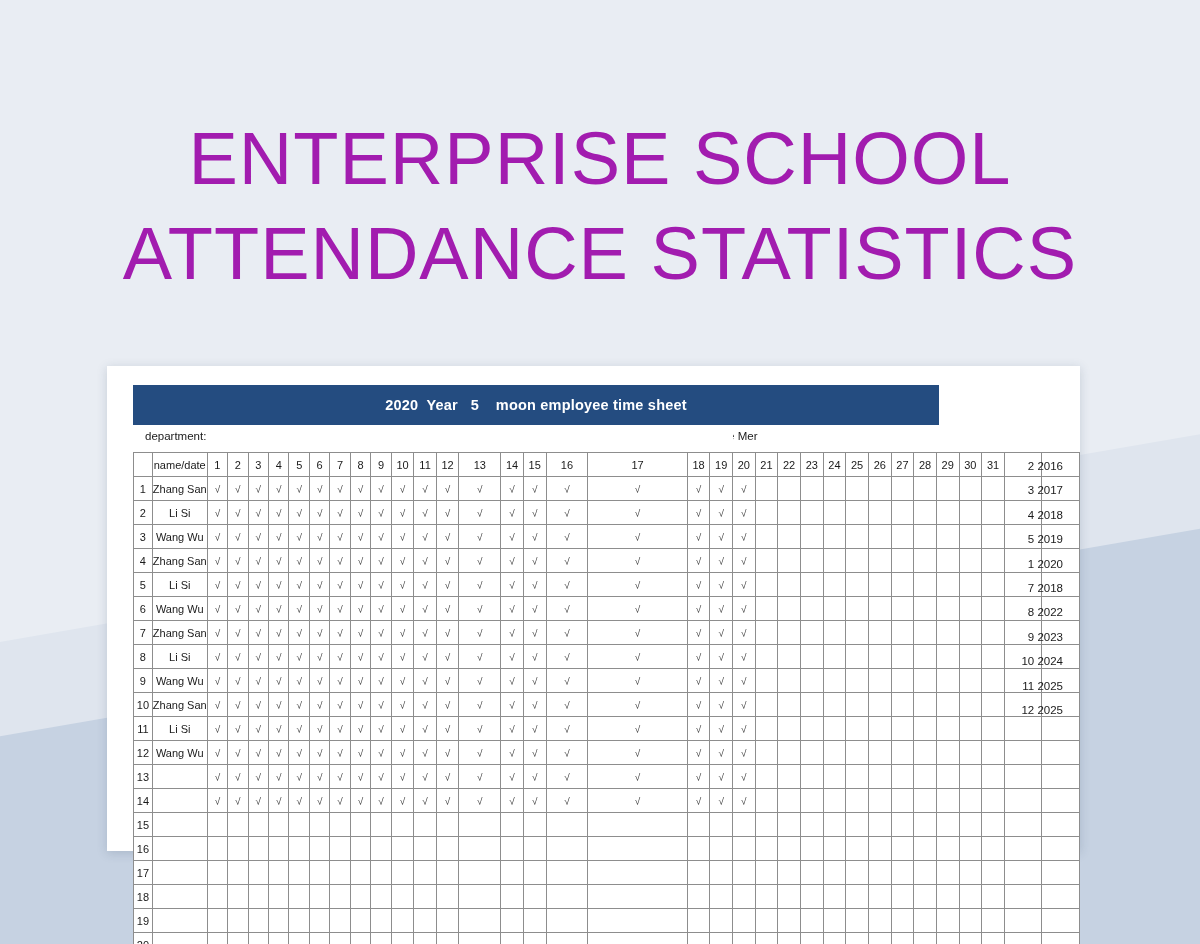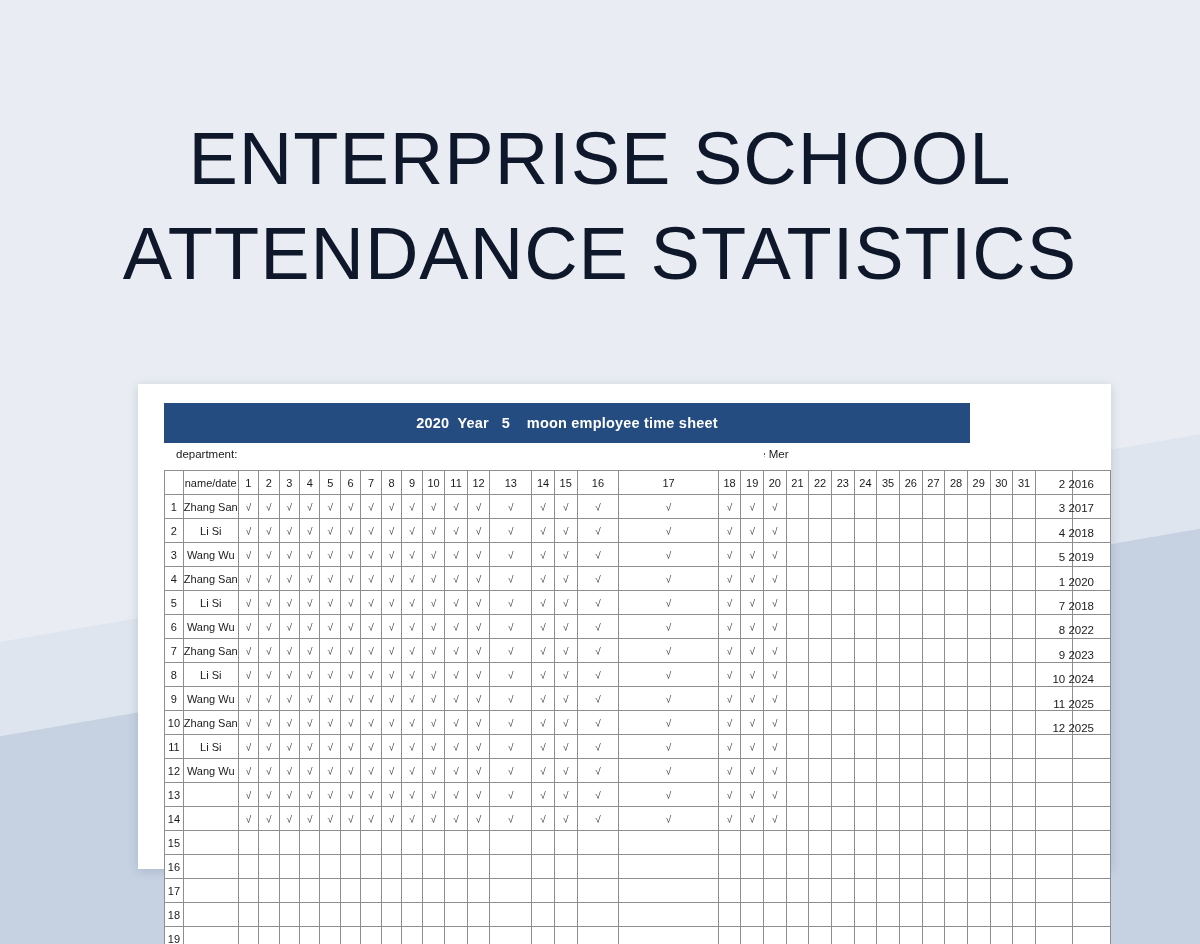--- a/index.html
+++ b/index.html
@@ -20,36 +20,35 @@
   }
   #bg-band-mid {
     position:absolute; left:0; right:0; top:0; bottom:0;
     background:#dfe5ee;
     clip-path: polygon(0 68%, 100% 46%, 100% 56%, 0 78%);
   }
   
   #heading {
     position:absolute; left:0; right:0; top:112px;
     text-align:center;
-    color:#0f172a;
+    color:#a21caf;
     font-size:74px;
     line-height:1.28;
     letter-spacing:1px;
     font-weight:400;
     white-space:pre-line;
     font-family:"Liberation Sans", sans-serif;
   }
   
   #sheet-card {
     position:absolute;
-    left:107px; top:384px;
+    left:107px; top:366px;
     width:973px; height:485px;
     background:#ffffff;
     box-shadow:0 2px 10px rgba(40,60,90,.18);
-    margin-left:31px;
   }
   #banner {
     position:absolute; left:26px; top:19px;
     width:806px; height:40px;
     background:#244c80;
     color:#fff;
     display:flex; align-items:center; justify-content:center;
     font-size:14.5px; font-weight:bold;
     letter-spacing:.2px;
     white-space:pre;
@@ -146,21 +145,21 @@
             <td class="d-mid hdr">15</td>
             <td class="d-wide hdr">16</td>
             <td class="d-xwide hdr">17</td>
             <td class="d-mid hdr">18</td>
             <td class="d-mid hdr">19</td>
             <td class="d-mid hdr">20</td>
             <td class="d-mid hdr">21</td>
             <td class="d-mid hdr">22</td>
             <td class="d-mid hdr">23</td>
             <td class="d-mid hdr">24</td>
-            <td class="d-mid hdr">35</td>
+            <td class="d-mid hdr">25</td>
             <td class="d-mid hdr">26</td>
             <td class="d-mid hdr">27</td>
             <td class="d-mid hdr">28</td>
             <td class="d-mid hdr">29</td>
             <td class="d-mid hdr">30</td>
             <td class="d-mid hdr">31</td>
             <td class="d-tail hdr"></td>
             <td class="d-tail hdr"></td>
           </tr>
       </thead>

